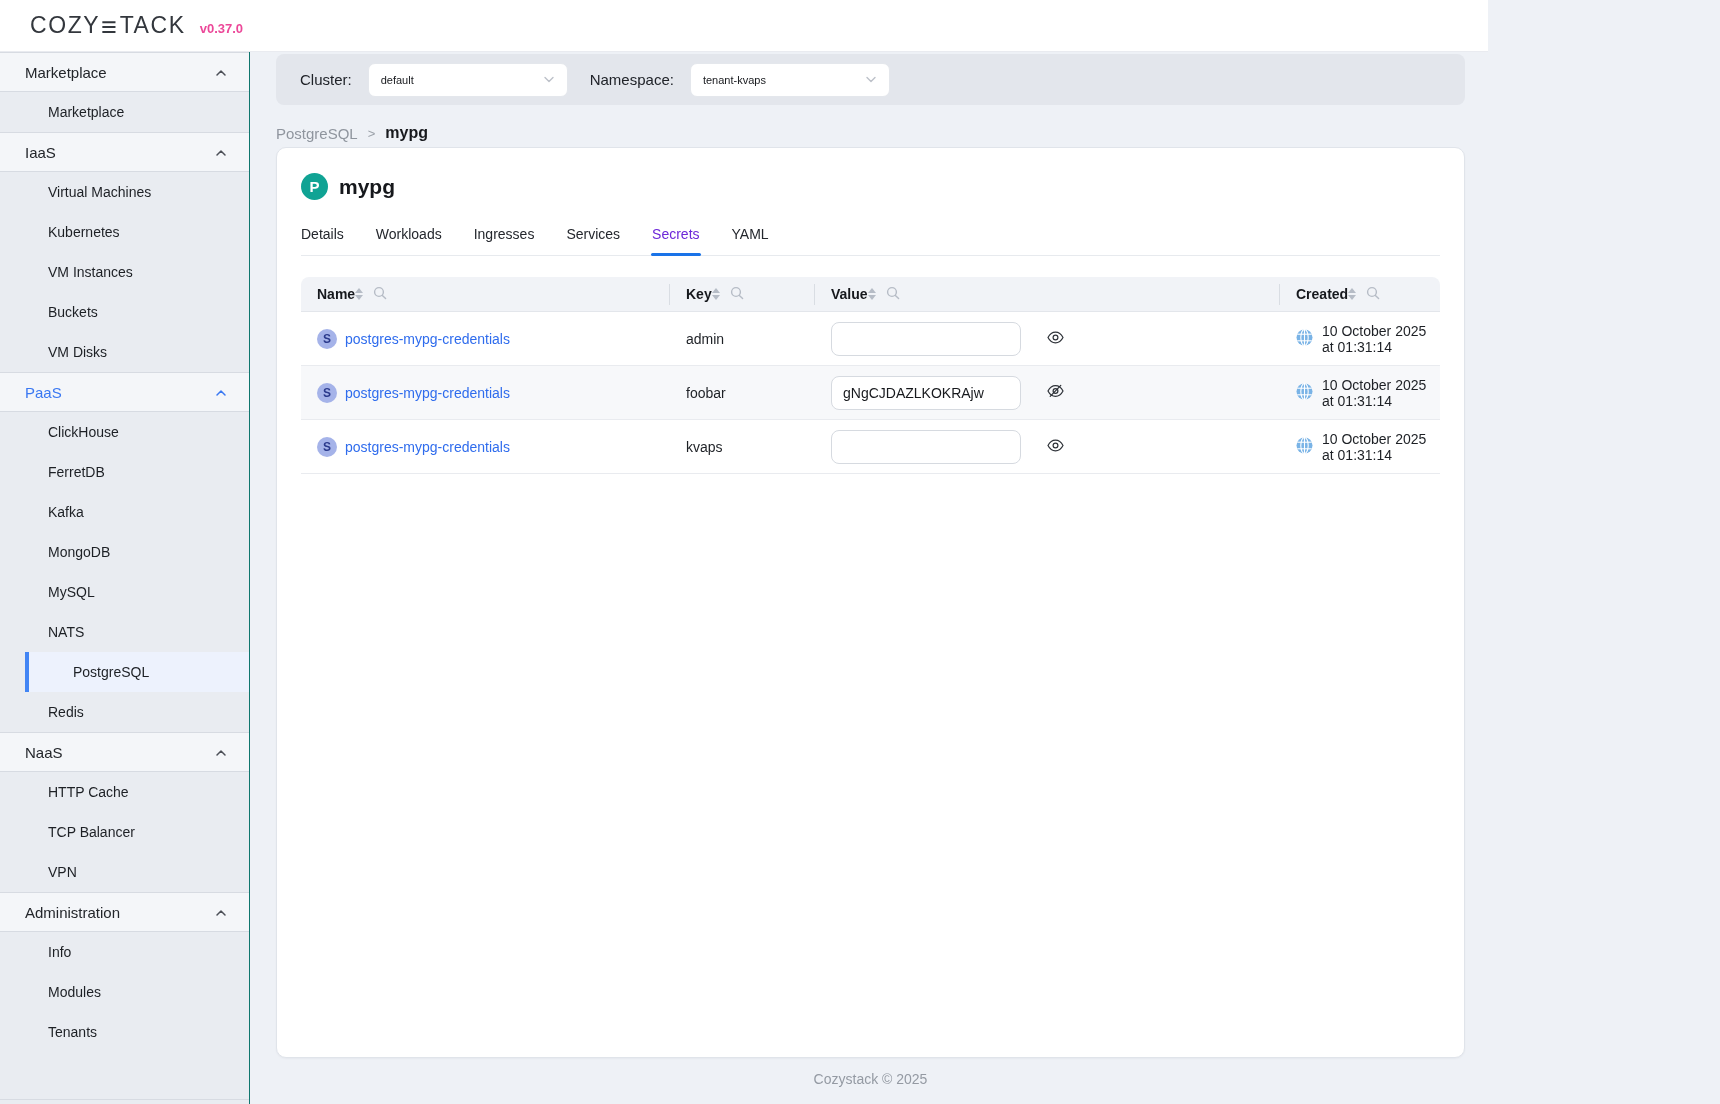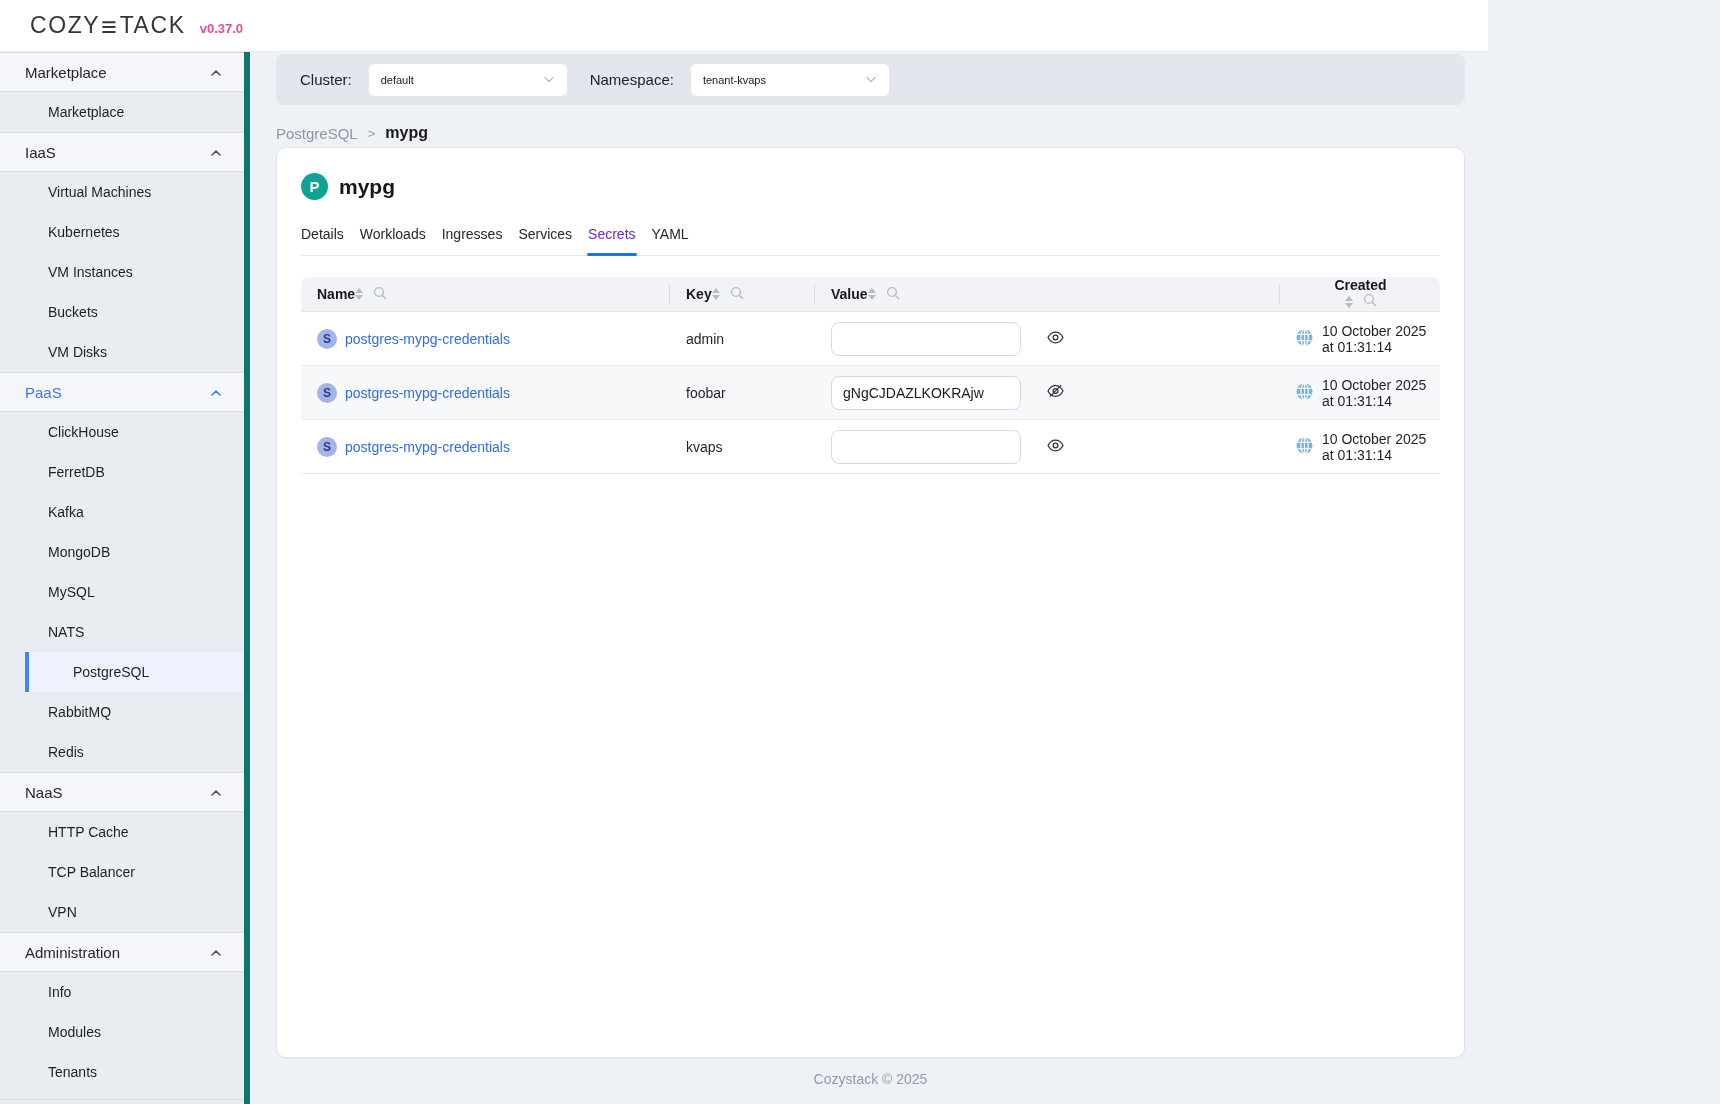--- a/index.html
+++ b/index.html
@@ -14,21 +14,21 @@
   .brand { display:flex; align-items:baseline; gap:14px; }
   .logo { font-size:23px; letter-spacing:1.6px; color:#33373d; font-weight:500; display:flex; align-items:center; }
   .logo .glyph { font-size:27px; font-weight:700; line-height:20px; position:relative; top:1px; margin:0 1px; }
   .version { font-size:13px; font-weight:700; color:#ec4899; }
   .header-right { display:flex; align-items:center; gap:30px; }
   .icon-btn { background:none; border:none; cursor:pointer; display:flex; align-items:center; padding:0; }
   .user-chip { display:flex; align-items:center; gap:9px; font-size:15px; color:#17191d; }
 
   
   .sidebar { position:absolute; top:52px; left:0; width:250px; bottom:0; background:#e9ecf1;
-    border-right:6px solid #0f766e; overflow:hidden;text-align:right; }
+    border-right:1px solid #0f766e; overflow:hidden;text-align:right; }
   .group-header { height:40px; background:#f4f6f9; border-top:1px solid #d7dbe2; border-bottom:1px solid #d7dbe2;
     display:flex; align-items:center; justify-content:space-between; padding:0 22px 0 25px;
     font-size:15px; color:#23262b; cursor:pointer; }
   .group-header.blue { color:#3a78f2; }
   .group-header.blue svg polyline { stroke:#3a78f2; }
   .group-items { list-style:none; padding:0; }
   .group-items li { height:40px; display:flex; align-items:center; padding-left:48px; font-size:14px;
     color:#1d2025; cursor:pointer; }
   .group-items li.selected { background:#edf2fd; border-left:4px solid #4285f4; padding-left:44px;
     margin-left:25px; }
@@ -48,21 +48,21 @@
   .crumb-sep { color:#9aa0a8; font-size:13px; }
   .crumb-current { color:#17191d; font-weight:600; font-size:16px; }
 
   .card { background:#fff; border:1px solid #e0e4ea; border-radius:10px; height:911px;
     box-shadow:0 1px 2px rgba(20,30,60,.04); padding:25px 24px; }
   .card-head { display:flex; align-items:center; gap:11px; }
   .badge-p { width:27px; height:27px; border-radius:50%; background:#10a394; color:#fff; font-weight:700;
     font-size:15px; display:flex; align-items:center; justify-content:center; }
   .page-title { font-size:21px; font-weight:600; color:#16181c; }
 
-  .tabs { margin-top:26px; border-bottom:1px solid #e7eaee; display:flex; gap:16px; }
+  .tabs { margin-top:26px; border-bottom:1px solid #e7eaee; display:flex; gap:32px; }
   .tab { font-size:14px; color:#24272d; padding-bottom:13px; cursor:pointer; position:relative; }
   .tab.active { color:#6d28d9; }
   .tab.active::after { content:""; position:absolute; left:-1px; right:-1px; bottom:-1px; height:3px;
     background:#1a73e8; border-radius:2px; }
 
   
   .table { margin-top:21px; }
   .thead { display:grid; grid-template-columns:369px 145px 465px 1fr; background:#f1f3f7;
     border-radius:8px 8px 0 0; height:35px; border-bottom:1px solid #e3e6eb; }
   .th { display:flex; align-items:center; padding:0 12px 0 16px;
@@ -196,23 +196,20 @@
       <li>
           <span>MySQL</span>
         </li>
       <li>
           <span>NATS</span>
         </li>
       <li class="selected">
           <span>PostgreSQL</span>
         </li>
       <li>
-          <span>RabbitMQ</span>
-        </li>
-      <li>
           <span>Redis</span>
         </li>
     </ul>
 
     <div class="group-header">
       <span>NaaS</span>
       <span><svg width="12" height="10" viewBox="0 0 12 10">
             <polyline points="2,7 6,3 10,7" fill="none" stroke="#4b4f57" stroke-width="1.5" stroke-linecap="round" stroke-linejoin="round"></polyline>
           </svg></span>
     </div>
@@ -328,21 +325,21 @@
                   <i class="caret-down"></i>
                 </button>
               <button class="search-btn">
                   <span><svg width="14" height="14" viewBox="0 0 14 14" fill="none" stroke="#b6bcc6" stroke-width="1.4">
                       <circle cx="6" cy="6" r="4.4"></circle>
                       <line x1="9.4" y1="9.4" x2="12.6" y2="12.6" stroke-linecap="round"></line>
                     </svg></span>
                 </button>
             </span>
           </div>
-          <div class="th" style="padding-right:15px;flex-direction:column;">
+          <div class="th" style="padding-right:15px;">
             <span>Created</span>
             <span class="hicons">
               <button class="sort-btn">
                   <i class="caret-up"></i>
                   <i class="caret-down"></i>
                 </button>
               <button class="search-btn">
                   <span><svg width="14" height="14" viewBox="0 0 14 14" fill="none" stroke="#b6bcc6" stroke-width="1.4">
                       <circle cx="6" cy="6" r="4.4"></circle>
                       <line x1="9.4" y1="9.4" x2="12.6" y2="12.6" stroke-linecap="round"></line>

